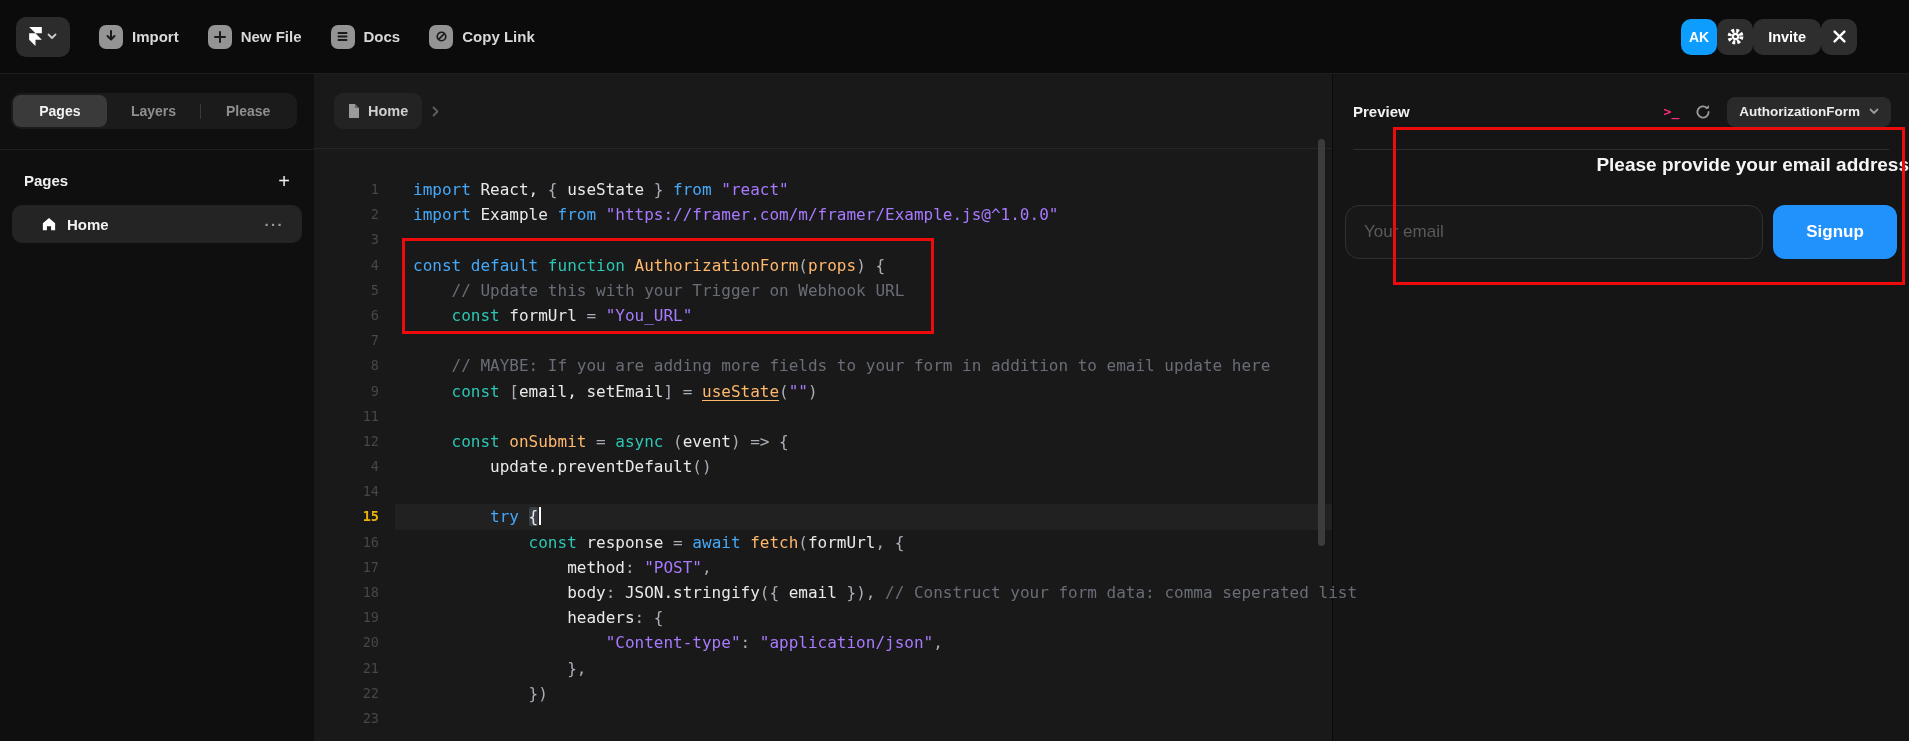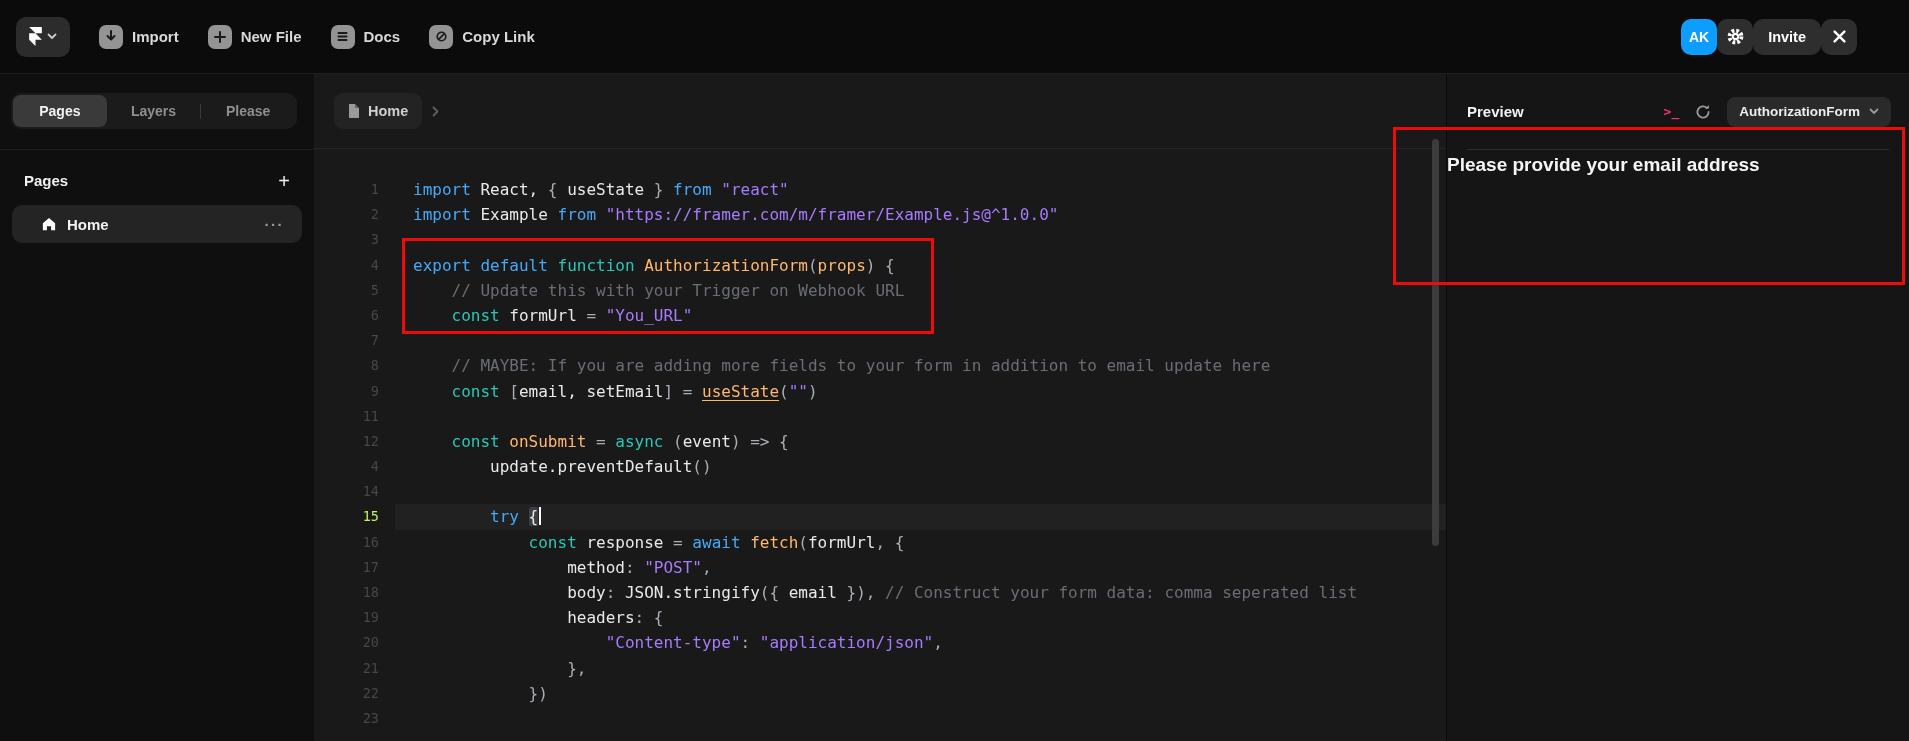--- a/index.html
+++ b/index.html
@@ -38,45 +38,45 @@
   
   .editor { flex:1; background:var(--editor,#1A1919); position:relative; min-width:0; }
   .ed-header { height:75px; display:flex; align-items:center; padding-left:20px; border-bottom:1px solid #262626; }
   .crumb { height:36px; border-radius:9px; background:#232323; display:flex; align-items:center; gap:8px; padding:0 14px; font-size:14.5px; font-weight:700; color:#CFCFCF; cursor:pointer; }
   .crumb.active { background:#0F2940; color:var(--crumb,#35A4FF); }
   .crumb-sep { margin:0 10px; display:flex; }
   .code { padding-top:28px; font-family:"DejaVu Sans Mono", monospace; }
   .code-line { display:flex; height:25.2px; line-height:25.2px; }
   .ln { flex:none; width:81px; padding-right:16px; text-align:right; font-size:13.5px; color:#44474B; }
   .lc { flex:1; padding-left:18px; font-size:16px; white-space:pre; color:var(--pln,#E9E9E9); }
-  .code-line.active .ln { color:#bef264; }
+  .code-line.active .ln { color:#eab308;font-weight:bold; }
   .code-line.active .lc { background:#212121; }
   .kw  { color:var(--kw,#45A9F9); }
   .kt  { color:var(--kt,#2BC7B5); }
   .fn  { color:var(--fn,#FFB86C); }
   .fnu { color:var(--fn,#FFB86C); text-decoration:underline; text-underline-offset:3px; }
   .str { color:var(--str,#A77AFE); }
   .stru{ color:var(--str,#A77AFE); text-decoration:underline; text-underline-offset:3px; }
   .com { color:var(--com,#696D77); }
   .pun { color:var(--pun,#A9ADB6); }
   .pln { color:var(--pln,#E9E9E9); }
   .brkt{ color:#E9E9E9; background:#3A3F46; border-radius:2px; }
   .caret { display:inline-block; width:2px; height:18px; background:#FFFFFF; vertical-align:-3px; margin-left:1px; }
   .scrollbar { position:absolute; right:7px; top:65px; width:7px; height:407px; border-radius:4px; background:#3C3C3C; cursor:grab; }
 
   
-  .preview { width:463px; flex:none; background:var(--preview,#151515); border-left:1px solid #0A0A0A; }
+  .preview { width:577px; flex:none; background:var(--preview,#151515); border-left:1px solid #0A0A0A; }
   .pv-header { height:75px; display:flex; align-items:center; padding:0 18px 0 20px; }
   .pv-title { font-size:15px; font-weight:700; color:#F2F2F2; }
   .pv-icons { margin-left:auto; display:flex; align-items:center; gap:16px; }
   .console-ic { font-family:"DejaVu Sans Mono", monospace; color:var(--pink,#FF2D7D); font-size:13px; font-weight:700; cursor:pointer; }
   .refresh-ic { cursor:pointer; display:flex; }
   .pv-select { height:30px; border-radius:8px; background:#2A2A2A; display:flex; align-items:center; gap:9px; padding:0 12px; font-size:13.5px; font-weight:700; color:#EDEDED; cursor:pointer; }
   .pv-divider { height:1px; background:#2E2E2E; margin:0 20px; }
-  .pv-heading { margin-top:4px; text-align:left; font-size:19px; font-weight:700; color:#F5F5F5; }
+  .pv-heading { margin-top:4px; text-align:right; font-size:19px; font-weight:700; color:#F5F5F5; }
   .pv-form { display:flex; gap:10px; padding:0 12px; margin-top:29px; }
   .email-input { flex:1; height:54px; background:#181818; border:1px solid #313131; border-radius:14px; padding:0 18px; font-size:17px; color:#E5E5E5; font-family:"Liberation Sans", sans-serif; outline:none; }
   .email-input::placeholder { color:#5A5A5A; }
   .signup-btn { width:124px; height:54px; border:none; border-radius:12px; background:var(--signup,#2191FB); color:#fff; font-size:17px; font-weight:700; font-family:"Liberation Sans", sans-serif; cursor:pointer; }
 
   
   .anno { position:absolute; border:3px solid var(--red,#EE0B0B); z-index:10; pointer-events:none; }
   .anno-code { left:402px; top:238px; width:532px; height:96px; }
   .anno-form { left:1393px; top:127px; width:512px; height:158px; }
 </style>
@@ -197,21 +197,21 @@
           <div class="code-line">
             <span class="ln">2</span>
             <span class="lc"><span class="kw">import</span><span class="pln"> Example</span><span class="kw"> from </span><span class="str">"https://framer.com/m/framer/Example.js@^1.0.0"</span></span>
           </div>
           <div class="code-line">
             <span class="ln">3</span>
             <span class="lc"></span>
           </div>
           <div class="code-line">
             <span class="ln">4</span>
-            <span class="lc"><span class="kw">export default </span><span class="kt">function </span><span class="fn">AuthorizationForm</span><span class="pun">(</span><span class="fn">props</span><span class="pun">) {</span></span>
+            <span class="lc"><span class="kw">const default </span><span class="kt">function </span><span class="fn">AuthorizationForm</span><span class="pun">(</span><span class="fn">props</span><span class="pun">) {</span></span>
           </div>
           <div class="code-line">
             <span class="ln">5</span>
             <span class="lc"><span class="com">    // Update this with your Trigger on Webhook URL</span></span>
           </div>
           <div class="code-line">
             <span class="ln">6</span>
             <span class="lc"><span class="kt">    const </span><span class="pln">formUrl </span><span class="pun">= </span><span class="str">"You_URL"</span></span>
           </div>
           <div class="code-line">
@@ -296,18 +296,22 @@
           <div class="pv-select">
             <span>AuthorizationForm</span>
             <svg width="10" height="7" viewBox="0 0 10 7">
                 <polyline points="1.5,1.5 5,5 8.5,1.5" fill="none" stroke="#9A9A9A" stroke-width="1.8" stroke-linecap="round" stroke-linejoin="round"></polyline>
               </svg>
           </div>
         </div>
       </div>
       <div class="pv-divider"></div>
       <div class="pv-heading">Please provide your email address</div>
+      <div class="pv-form">
+        <input class="email-input" type="text" placeholder="Your email" style="">
+        <button class="signup-btn">Signup</button>
+      </div>
     </aside>
   </div>
 
   <div class="anno anno-code"></div>
   <div class="anno anno-form"></div>
 </div>
 
 </body></html>

